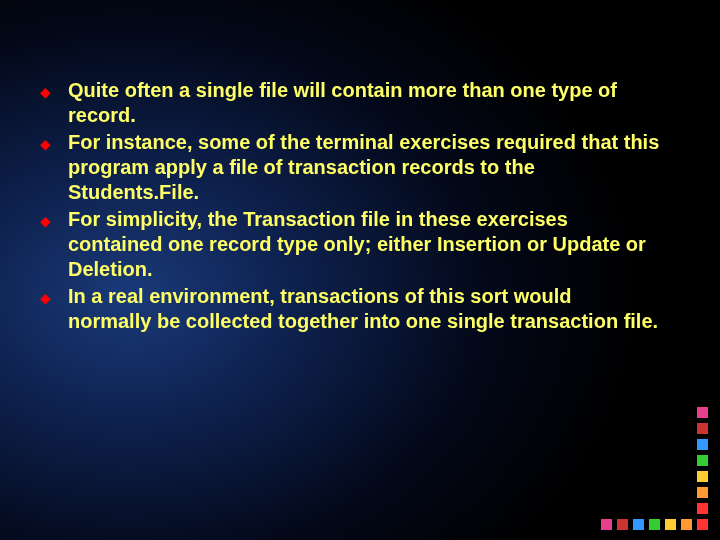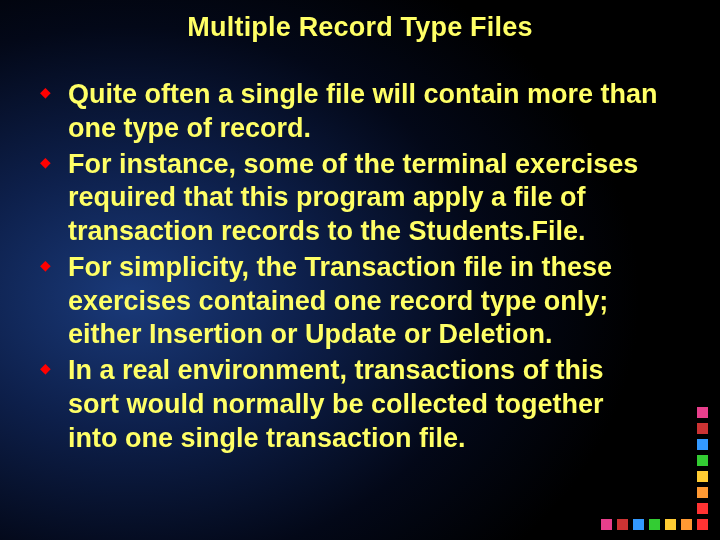--- a/index.html
+++ b/index.html
@@ -44,21 +44,21 @@
     width: 28px;
     margin-top: 7px;
     color: #ff0000;
     font-size: 14px;
     line-height: 1;
     text-align: left;
   }
   .text {
     flex: 1 1 auto;
     color: #ffff66;
-    font-size: 27px;
+    font-size: 20px;
     font-weight: bold;
     line-height: 1.25;
   }
   .deco-v {
     position: absolute;
     right: 12px;
     bottom: 26px;
     display: flex;
     flex-direction: column;
     gap: 5px;
@@ -74,21 +74,20 @@
   .sq {
     width: 11px;
     height: 11px;
   }
 </style>
 </head>
 <body>
 
 <div class="slide">
 
-  <div class="title">Multiple Record Type Files</div>
 
   <div class="body">
     <div class="item">
       <div class="bullet">◆</div>
       <div class="text">Quite often a single file will contain more than one type of record.</div>
     </div>
     <div class="item">
       <div class="bullet">◆</div>
       <div class="text">For instance, some of the terminal exercises required that this program apply a file of transaction records to the Students.File.</div>
     </div>

